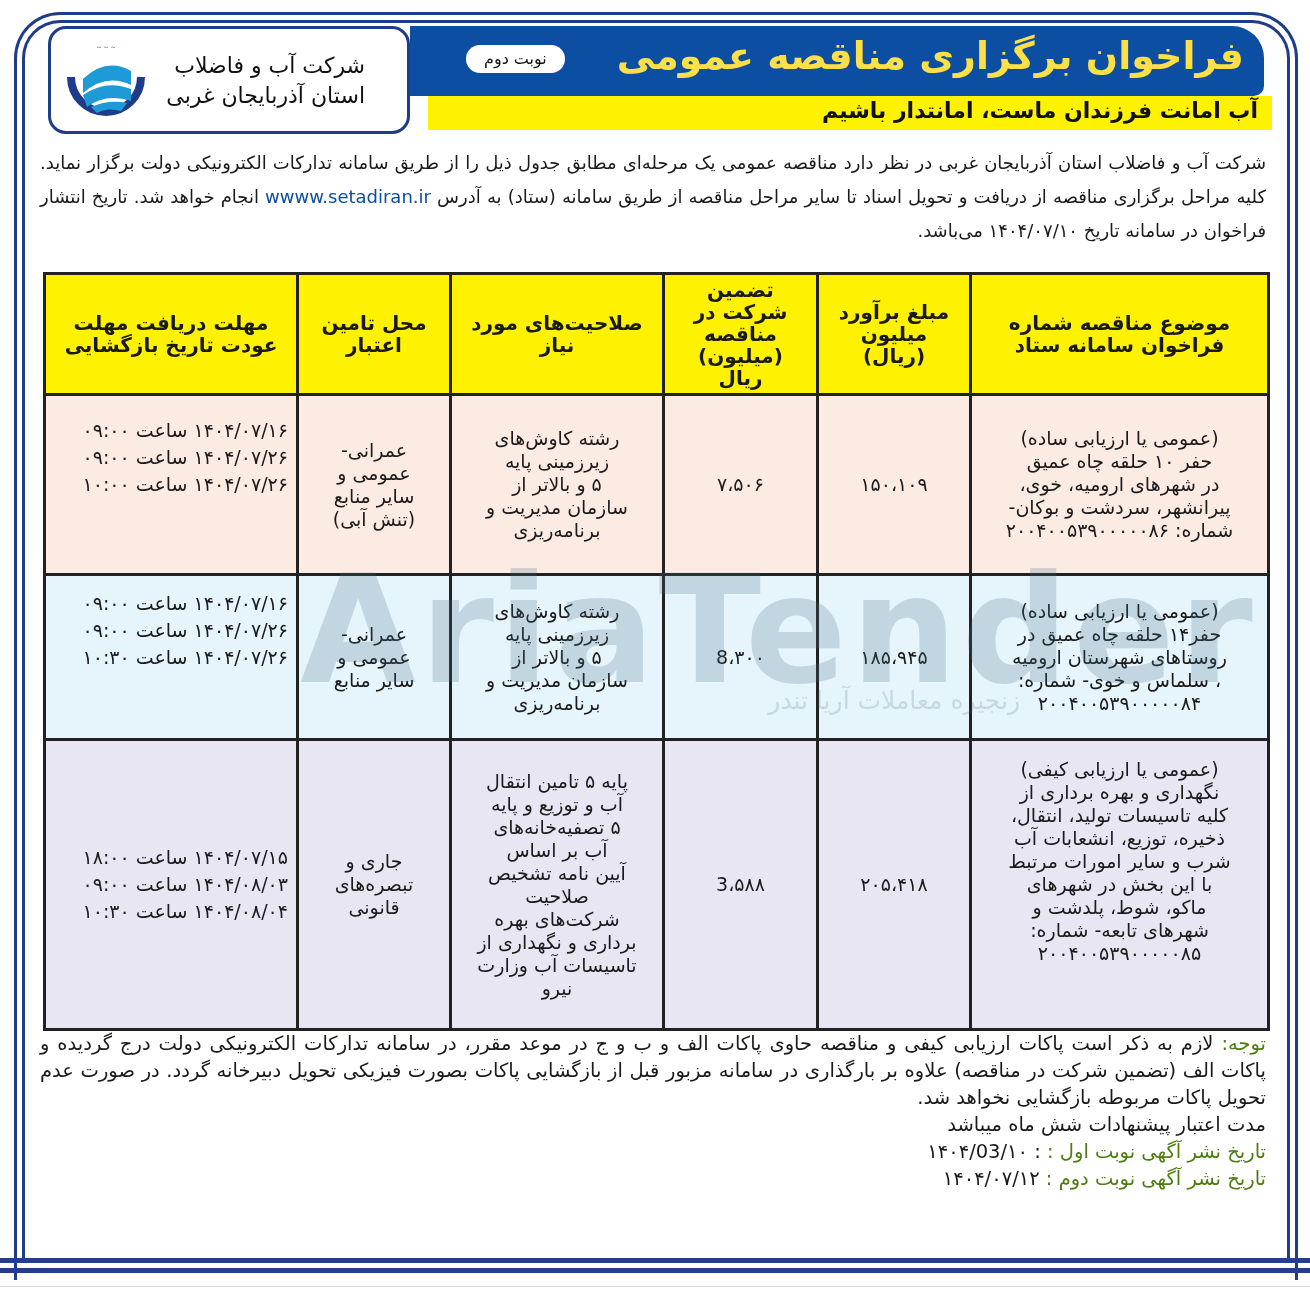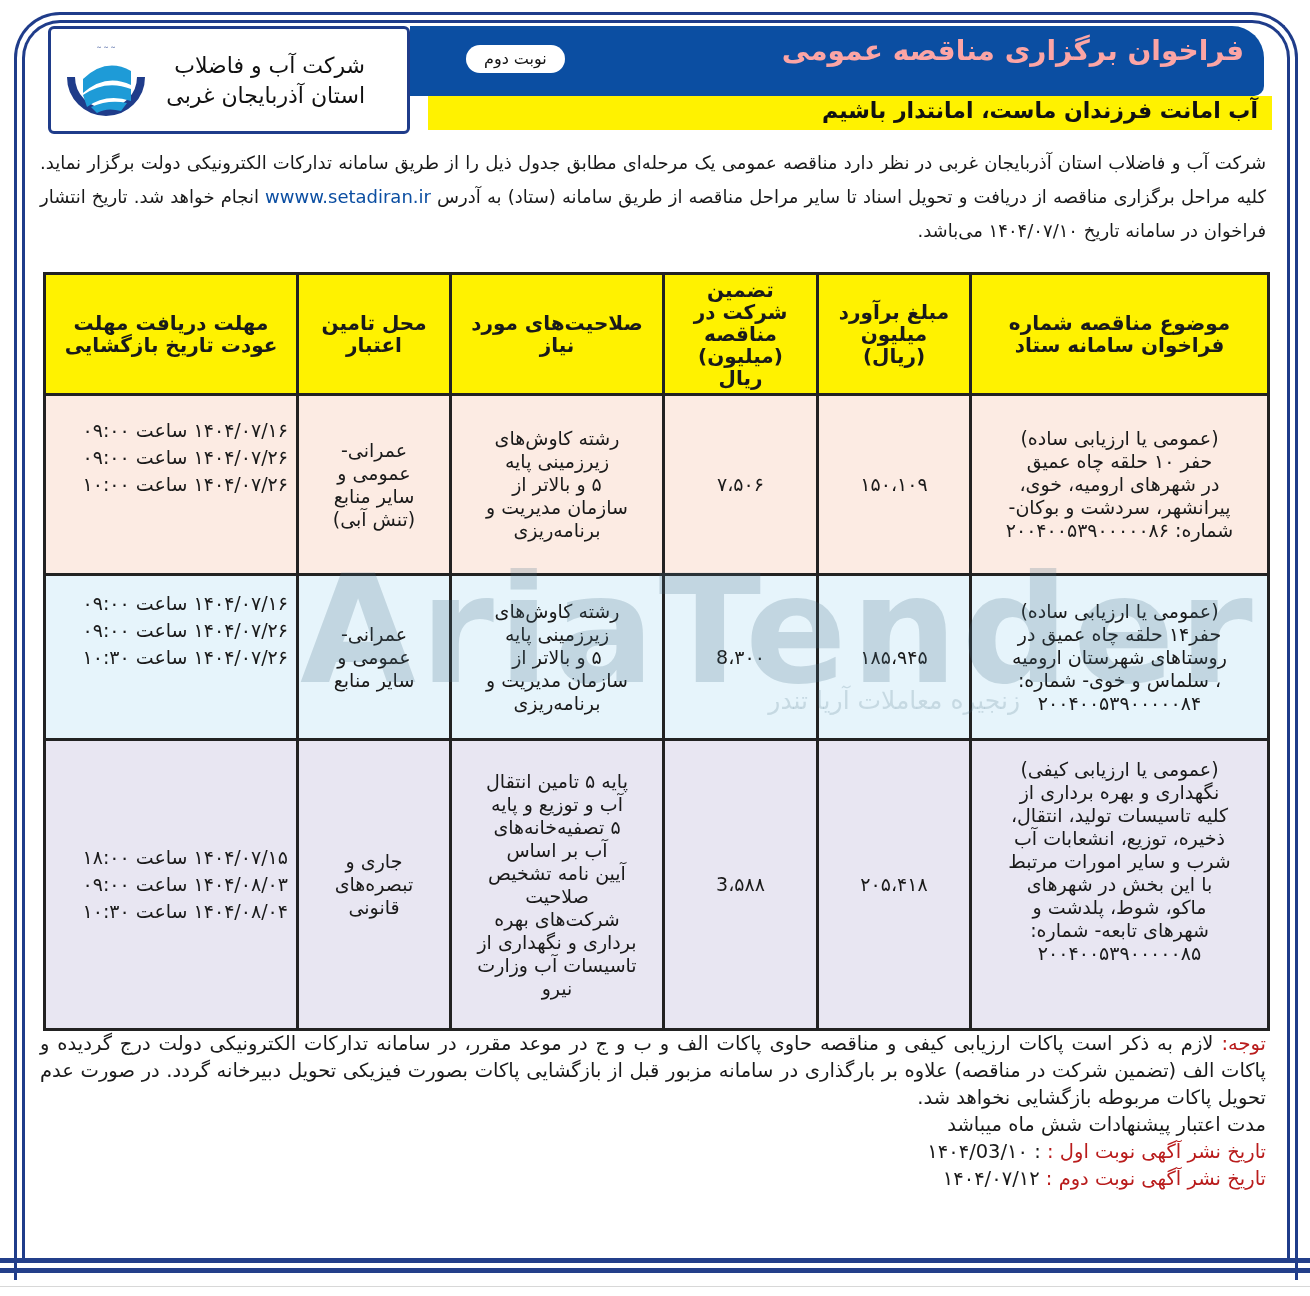--- a/index.html
+++ b/index.html
@@ -17,36 +17,36 @@
   .bottom-rule-1 { position: absolute; left: 0; top: 1258px; width: 1310px; height: 5px; background: #233f8a; }
   .bottom-rule-2 { position: absolute; left: 0; top: 1268px; width: 1310px; height: 5px; background: #233f8a; }
   .bottom-rule-3 { position: absolute; left: 0; top: 1286px; width: 1310px; height: 1px; background: #d8d8d8; }
 
   
   .title-bar {
     position: absolute; left: 410px; top: 26px; width: 854px; height: 70px;
     background: #0b4ea2; border-radius: 0 32px 10px 0;
   }
   .title-text {
-    position: absolute; right: 20px; top: 8px; color: #fca5a5;
-    font-size: 28px; font-weight: bold; letter-spacing: -1px;
+    position: absolute; right: 20px; top: 8px; color: #fde047;
+    font-size: 38px; font-weight: bold; letter-spacing: -1px;
   }
   .round-badge {
     position: absolute; left: 466px; top: 45px; height: 28px; padding: 0 18px;
     background: #ffffff; color: #111; border-radius: 14px; font-size: 16px; line-height: 28px;
   }
   .slogan-bar {
     position: absolute; left: 420px; top: 96px; width: 844px; height: 34px; background: #fff200; margin-left: 8px;
   }
   .slogan-text {
     position: absolute; right: 14px; top: 2px; font-size: 22px; font-weight: bold; color: #111;
   }
   .logo-box {
     position: absolute; left: 48px; top: 26px; width: 362px; height: 108px;
-    background: #ffffff; border: 3px solid #1f3c8a; border-radius: 6px;
+    background: #ffffff; border: 3px solid #1f3c8a; border-radius: 18px;
   }
   .company-name {
     position: absolute; right: 42px; top: 22px; font-size: 22px; line-height: 30px; text-align: right; color: #111;
   }
   .logo {
     position: absolute; left: 10px; top: 8px; width: 90px; height: 90px;
   }
 
   
   .intro {
@@ -75,21 +75,21 @@
   }
   .watermark-sub {
     position: absolute; left: 320px; top: 686px; width: 700px; pointer-events: none;
     color: rgba(70, 110, 130, 0.2); font-size: 25px; letter-spacing: 22px;
   }
 
   
   .notes {
     position: absolute; right: 44px; top: 1030px; width: 1226px; font-size: 19.5px; line-height: 27px; text-align: justify;
   }
-  .red { color: #b91c1c; }
+  .red { color: #4d7c0f; }
   .notes p { margin: 0; }
 </style>
 </head>
 <body>
 
 <div class="frame-outer"></div>
 <div class="frame-inner"></div>
 
 <div class="title-bar">
   <div class="title-text">فراخوان برگزاری مناقصه عمومی</div>

